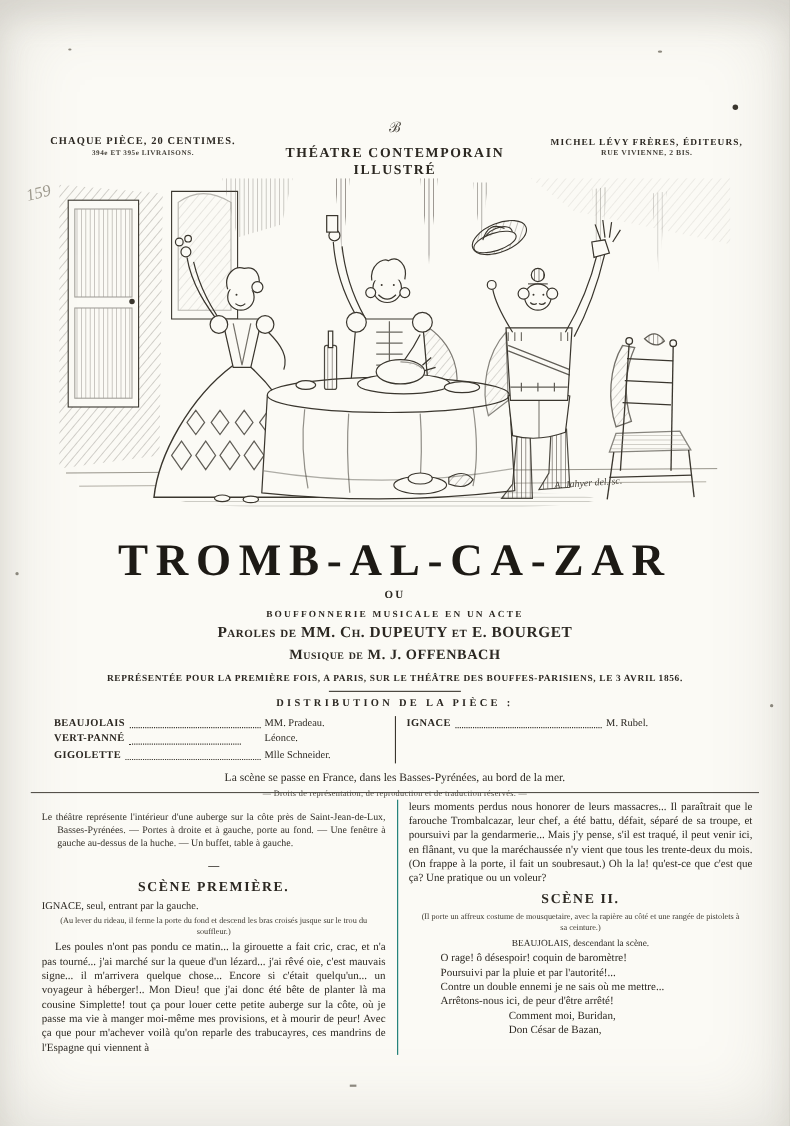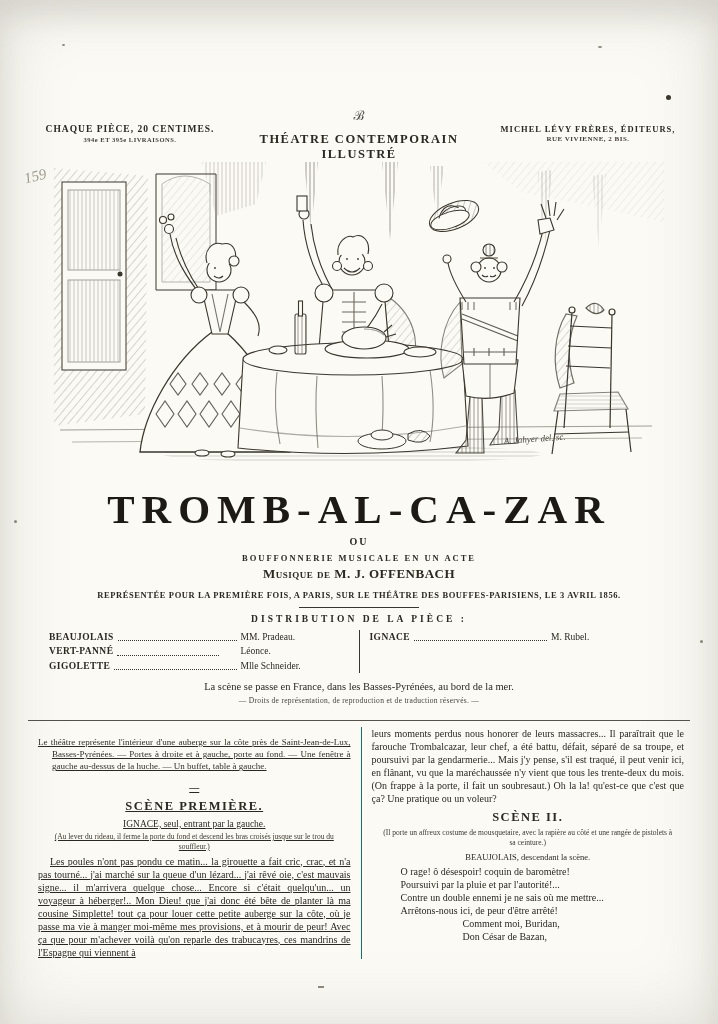--- a/index.html
+++ b/index.html
@@ -69,29 +69,29 @@
   .rights{font-size:7.5px;color:#45413a;margin-top:4px;letter-spacing:.3px;}
 
   .main-rule{position:absolute;top:720px;left:28px;right:28px;border-top:1px solid #55514a;}
 
   
   .columns{
     position:absolute;top:727px;left:38px;right:34px;
     display:flex;
   }
   .col{flex:1;font-size:10px;line-height:1.3;text-align:justify;}
-  .col.left{padding-right:10px;text-decoration:underline;}
+  .col.left{padding-right:10px;}
   .col.right{border-left:1px solid #0f766e;padding-left:10px;}
   .stage-setting{
     font-size:9px;line-height:1.35;
     padding-left:14px;text-indent:-14px;color:#332f28;
   }
   .dash-divider{text-align:center;font-weight:bold;margin:5px 0 4px;font-size:10px;}
   .scene-heading{text-align:center;font-weight:bold;font-size:12.5px;letter-spacing:1.5px;margin:4px 0 3px;}
-  .scene-chars{text-align:center;font-size:9.5px;margin-bottom:2px;}
+  .scene-chars{text-align:left;font-size:9.5px;margin-bottom:2px;}
   .stage-dir{text-align:center;font-size:7.5px;line-height:1.3;color:#3c382f;margin:1px 8px 3px;}
   .speech{text-indent:12px;margin:0;}
   .speech.cont{text-indent:0;}
   .speaker-line{text-align:center;font-size:8.5px;margin:4px 0 2px;}
   .verse{padding-left:6px;}
   .verse div{white-space:nowrap;margin-left:23px;}
   .verse .vindent{padding-left:62px;font-family:Liberation Serif, serif;}
 </style>
 </head>
 <body>
@@ -277,20 +277,21 @@
       <path d="M534,146 q10,-10 18,2 q-8,8 -18,-2 Z" fill="url(#hv)" opacity="0.8"></path>
     </g>
 
     <text x="452" y="282" font-size="9" font-style="italic" fill="#4a463e" transform="rotate(-4 452 282)">A. Jahyer del. sc.</text>
   </svg>
 
   <div class="front">
     <h1 class="main-title">TROMB-AL-CA-ZAR</h1>
     <div class="ou">OU</div>
     <div class="genre">BOUFFONNERIE MUSICALE EN UN ACTE</div>
+    <div class="words">Paroles de MM. Ch. DUPEUTY et E. BOURGET</div>
     <div class="music">Musique de M. J. OFFENBACH</div>
     <div class="premiere">REPRÉSENTÉE POUR LA PREMIÈRE FOIS, A PARIS, SUR LE THÉÂTRE DES BOUFFES-PARISIENS, LE 3 AVRIL 1856.</div>
     <div class="rule-short"></div>
 
     <div class="dist-heading">DISTRIBUTION DE LA PIÈCE :</div>
 
     <div class="cast">
       <div class="cast-col">
         <div class="cast-row">
           <span class="cast-name">BEAUJOLAIS</span>

